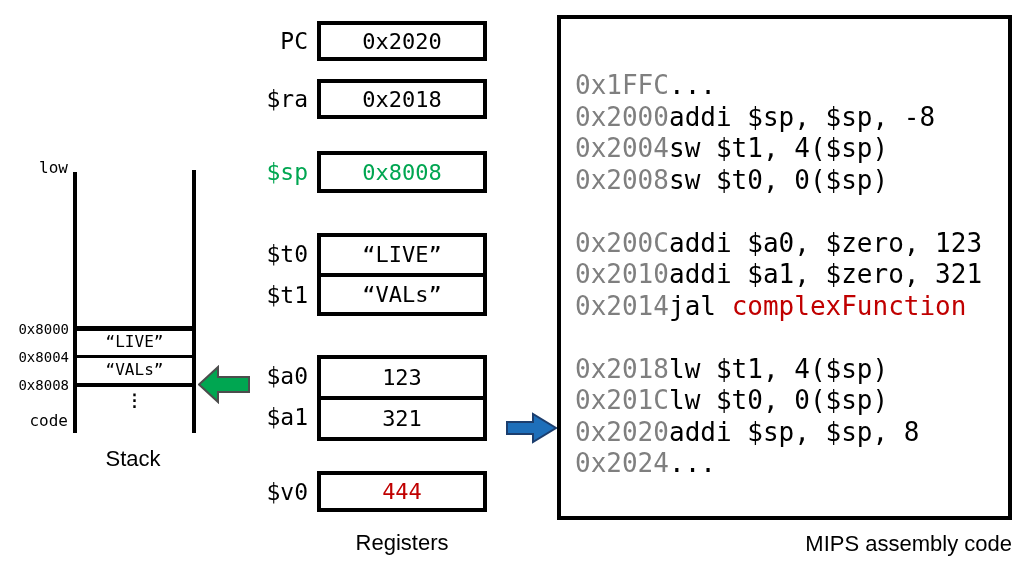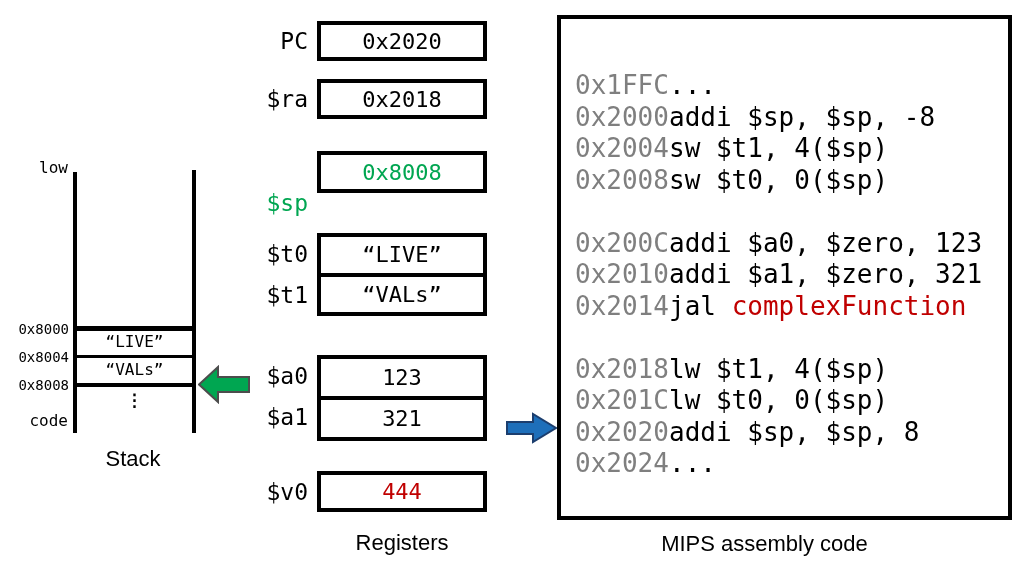--- a/index.html
+++ b/index.html
@@ -64,21 +64,21 @@
   <svg class="abs" style="left:198px;top:365px;" width="53" height="39">
     <polygon points="1,19.5 20,2 20,12 51,12 51,27 20,27 20,37" fill="#00A651" stroke="#4D4D4D" stroke-width="2"></polygon>
   </svg>
 
   <div class="abs mono reg-label blue" style="top:28px;">PC</div>
   <div class="abs reg-box bold blue" style="top:21px;height:40px;">0x2020</div>
 
   <div class="abs mono reg-label" style="top:86px;">$ra</div>
   <div class="abs reg-box" style="top:79px;height:40px;">0x2018</div>
 
-  <div class="abs mono reg-label green" style="top:159px;margin-top:31px;">$sp</div>
+  <div class="abs mono reg-label green" style="top:159px;">$sp</div>
   <div class="abs reg-box bold green" style="top:151px;height:42px;">0x8008</div>
 
   <div class="abs mono reg-label" style="top:241px;">$t0</div>
   <div class="abs mono reg-label" style="top:282px;">$t1</div>
   <div class="abs reg-box2" style="top:233px;height:83px;">
     <div class="cell">“LIVE”</div>
     <div class="cell">“VALs”</div>
   </div>
 
   <div class="abs mono reg-label" style="top:363px;">$a0</div>
@@ -106,15 +106,15 @@
     <div class="code-line"><span class="addr">0x200C</span><span>addi $a0, $zero, 123</span></div>
     <div class="code-line"><span class="addr">0x2010</span><span>addi $a1, $zero, 321</span></div>
     <div class="code-line"><span class="addr">0x2014</span><span>jal </span><span class="red">complexFunction</span></div>
     <div class="code-spacer"></div>
     <div class="code-line"><span class="addr">0x2018</span><span>lw $t1, 4($sp)</span></div>
     <div class="code-line"><span class="addr">0x201C</span><span>lw $t0, 0($sp)</span></div>
     <div class="code-line bold"><span class="addr bold">0x2020</span><span>addi $sp, $sp, 8</span></div>
     <div class="code-line"><span class="addr">0x2024</span><span>...</span></div>
   </div>
 
-  <div class="abs sans caption" style="left:537px;top:531px;width:455px;">MIPS assembly code</div>
+  <div class="abs sans caption" style="left:557px;top:531px;width:455px;text-align:right;">MIPS assembly code</div>
 
 </div>
 
 </body></html>

